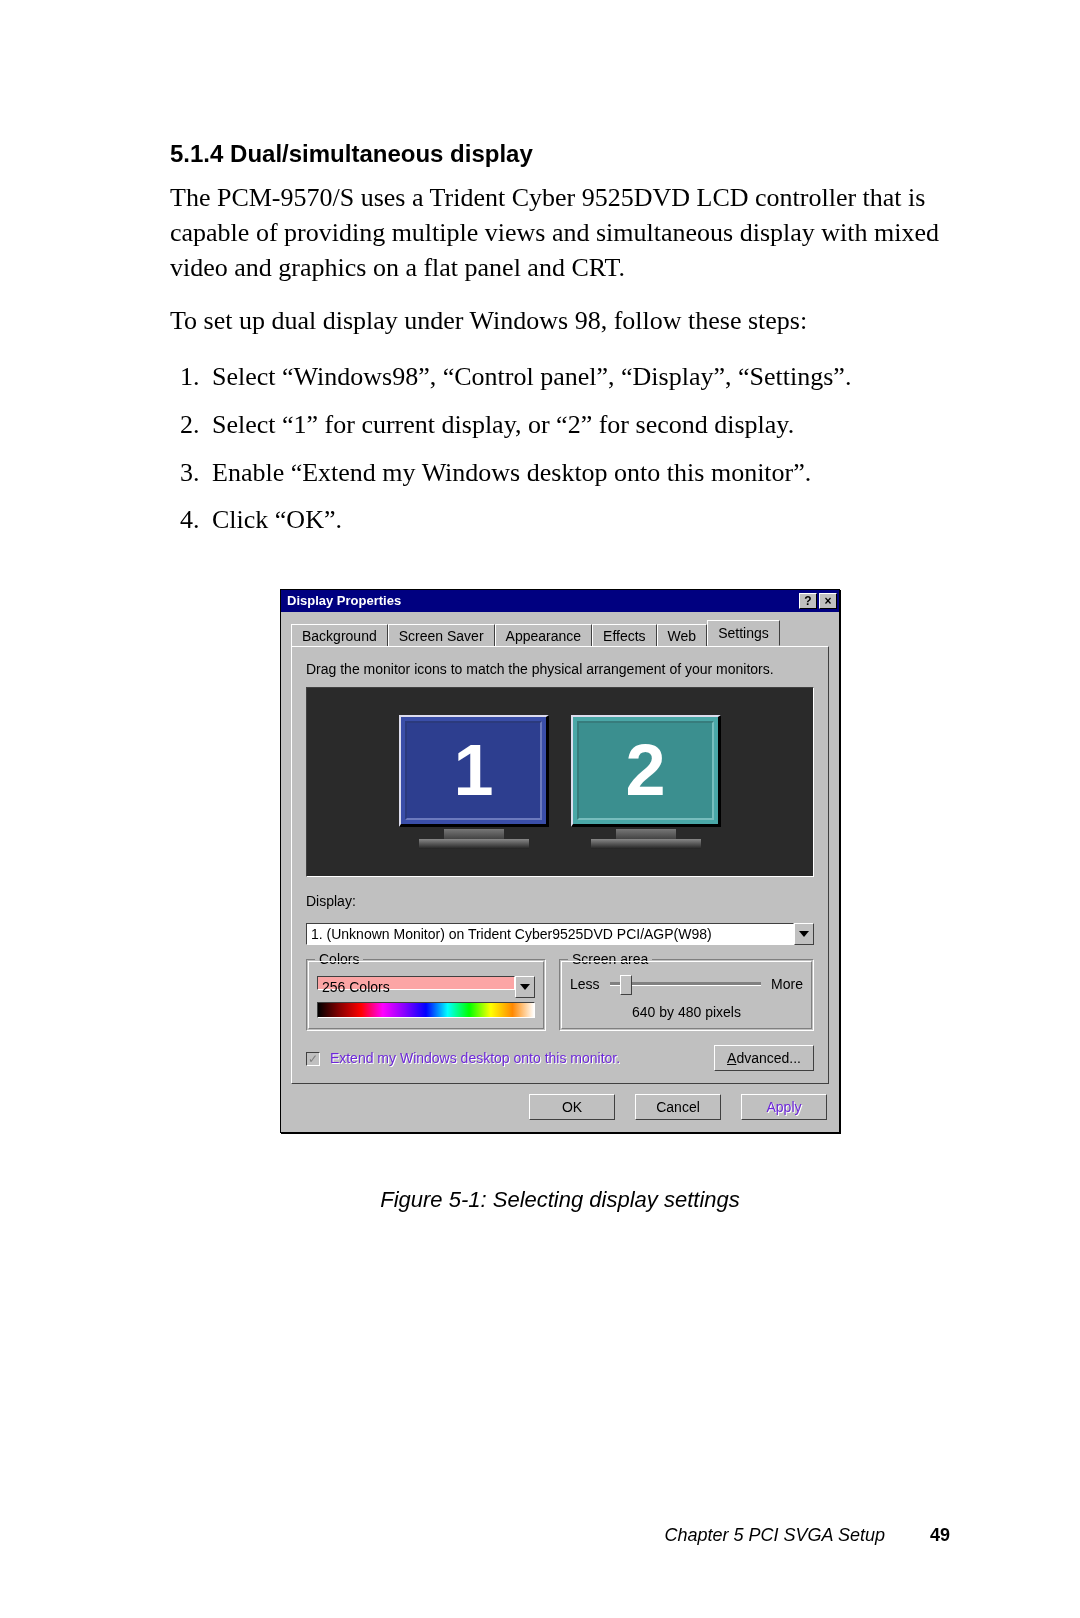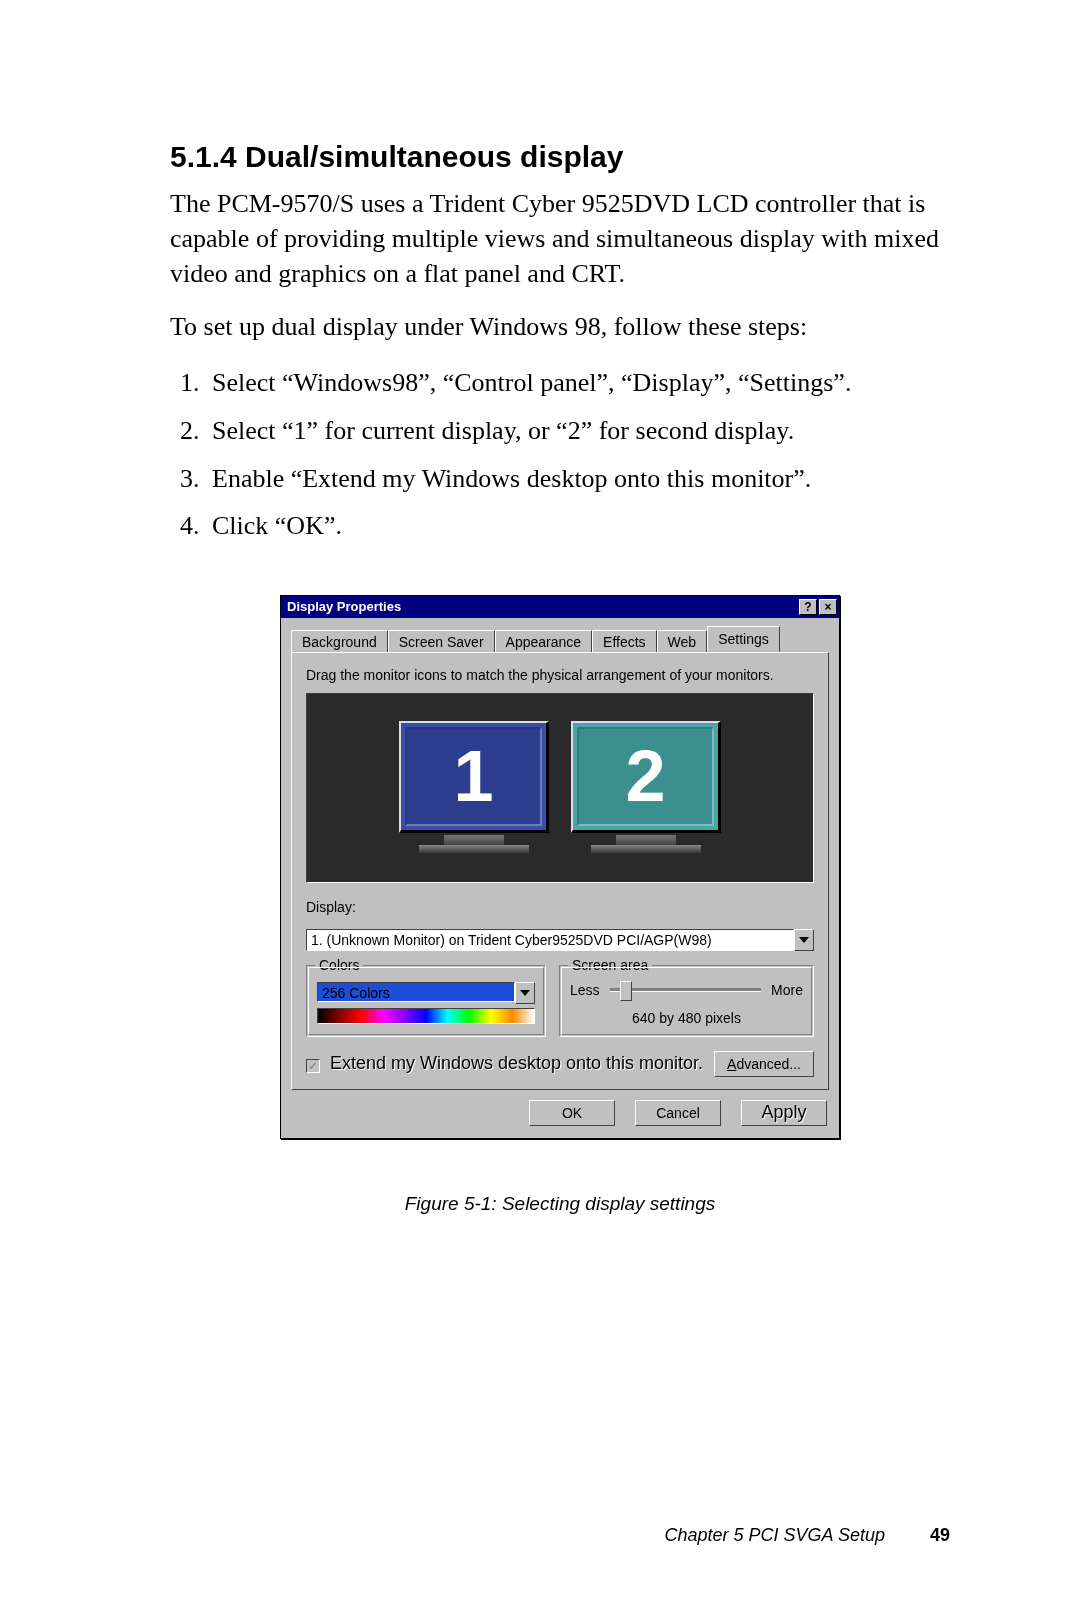--- a/index.html
+++ b/index.html
@@ -1,18 +1,18 @@
 <!DOCTYPE html>
 <html><head>
 <meta charset="utf-8">
 <style>
   * { box-sizing: border-box; margin: 0; padding: 0; }
   html, body { width: 1080px; height: 1618px; background: #fff; font-family: "Times New Roman", Times, serif; color: #000; }
   .page { padding: 140px 130px 60px 170px; width: 1080px; height: 1618px; position: relative; }
-  h2.section-heading { font-family: Arial, Helvetica, sans-serif; font-weight: bold; font-size: 30px; margin-bottom: 12px; }
+  h2.section-heading { font-family: Arial, Helvetica, sans-serif; font-weight: bold; font-size: 24px; margin-bottom: 12px; }
   p.body { font-size: 26px; line-height: 1.35; margin-bottom: 18px; }
   ol.steps { font-size: 26px; line-height: 1.6; margin-left: 0; padding-left: 36px; list-style-position: outside; }
   ol.steps li { padding-left: 6px; margin-bottom: 6px; }
 
   
   .figure-wrap { margin: 48px auto 0 auto; width: 560px; }
   .dialog { width: 560px; font-family: "MS Sans Serif", Tahoma, Arial, sans-serif; font-size: 14px; background: #c0c0c0; border: 1px solid #000; box-shadow: 1px 1px 0 #000; }
   .titlebar { background: #000080; color: #fff; height: 22px; display: flex; align-items: center; padding: 0 2px 0 6px; }
   .titlebar-text { font-weight: bold; flex: 1; font-size: 13px; }
   .tb-btn { width: 18px; height: 16px; background: #c0c0c0; border-top: 1px solid #fff; border-left: 1px solid #fff; border-right: 1px solid #000; border-bottom: 1px solid #000; color: #000; font-size: 12px; font-weight: bold; display: flex; align-items: center; justify-content: center; margin-left: 2px; line-height: 1; }
@@ -41,36 +41,36 @@
   .caret-btn { width: 20px; height: 22px; background: #c0c0c0; border-top: 1px solid #fff; border-left: 1px solid #fff; border-right: 1px solid #404040; border-bottom: 1px solid #404040; display: flex; align-items: center; justify-content: center; }
   .caret-down { width: 0; height: 0; border-left: 5px solid transparent; border-right: 5px solid transparent; border-top: 6px solid #000; }
 
   .two-col { display: flex; gap: 13px; margin-top: 14px; }
   .groupbox { position: relative; border-top: 1px solid #808080; border-left: 1px solid #808080; border-right: 1px solid #fff; border-bottom: 1px solid #fff; padding: 16px 10px 10px 10px; }
   .groupbox::after { content: ""; position: absolute; inset: 1px; border-top: 1px solid #fff; border-left: 1px solid #fff; border-right: 1px solid #808080; border-bottom: 1px solid #808080; pointer-events: none; }
   .groupbox .legend { position: absolute; top: -9px; left: 8px; background: #c0c0c0; padding: 0 4px; font-size: 14px; }
   .colorsbox { width: 240px; }
   .screenbox { flex: 1; }
   .colors-select { display: flex; }
-  .colors-select .sel { flex: 1; height: 20px; background: #1d4ed8; border-top: 1px solid #404040; border-left: 1px solid #404040; border-right: 1px solid #fff; border-bottom: 1px solid #fff; padding: 2px 4px; font-size: 14px; }
+  .colors-select .sel { flex: 1; height: 14px; background: #fca5a5; border-top: 1px solid #404040; border-left: 1px solid #404040; border-right: 1px solid #fff; border-bottom: 1px solid #fff; padding: 2px 4px; font-size: 14px; }
   .rainbow { margin-top: 4px; height: 16px; border-top: 1px solid #404040; border-left: 1px solid #404040; border-right: 1px solid #fff; border-bottom: 1px solid #fff; background: linear-gradient(90deg,#000,#800,#f00,#f0f,#80f,#00f,#0ff,#0f0,#ff0,#f80,#fff); }
   .slider-row { display: flex; align-items: center; gap: 8px; font-size: 14px; }
   .slider-track { flex: 1; height: 4px; background: #808080; border-bottom: 1px solid #fff; position: relative; margin: 0 2px; }
   .slider-thumb { position: absolute; top: -7px; left: 10px; width: 12px; height: 20px; background: #c0c0c0; border-top: 1px solid #fff; border-left: 1px solid #fff; border-right: 1px solid #404040; border-bottom: 1px solid #404040; }
   .res-text { text-align: center; font-size: 14px; margin-top: 12px; }
 
   .extend-row { display: flex; align-items: center; justify-content: space-between; margin-top: 14px; }
   .chk { width: 14px; height: 14px; background: #c0c0c0; border-top: 1px solid #404040; border-left: 1px solid #404040; border-right: 1px solid #fff; border-bottom: 1px solid #fff; display: inline-flex; align-items: center; justify-content: center; margin-right: 6px; vertical-align: middle; }
   .chk::after { content: "✓"; font-size: 12px; color: #808080; line-height: 1; }
-  .disabled-text { color: #000000; text-shadow: 1px 1px 0 #fff; font-size: 18px; }
+  .disabled-text { color: #6d28d9; text-shadow: 1px 1px 0 #fff; font-size: 14px; }
   .win-btn { min-width: 86px; height: 26px; background: #c0c0c0; border-top: 1px solid #fff; border-left: 1px solid #fff; border-right: 1px solid #404040; border-bottom: 1px solid #404040; font-size: 14px; padding: 0 12px; display: inline-flex; align-items: center; justify-content: center; font-family: inherit; }
 
   .button-row { display: flex; justify-content: flex-end; gap: 20px; padding: 0 12px 12px 0; }
 
-  .fig-caption { font-family: Arial, Helvetica, sans-serif; font-style: italic; font-size: 19px; text-align: center; margin-top: 54px; }
+  .fig-caption { font-family: Arial, Helvetica, sans-serif; font-style: italic; font-size: 22px; text-align: center; margin-top: 54px; }
 
   .footer { position: absolute; bottom: 72px; right: 130px; font-family: Arial, Helvetica, sans-serif; font-size: 18px; font-style: italic; }
   .footer .pg { font-style: normal; font-weight: bold; margin-left: 40px; }
 </style>
 </head>
 <body>
 
 <div class="page">
 
   <h2 class="section-heading">5.1.4 Dual/simultaneous display</h2>

